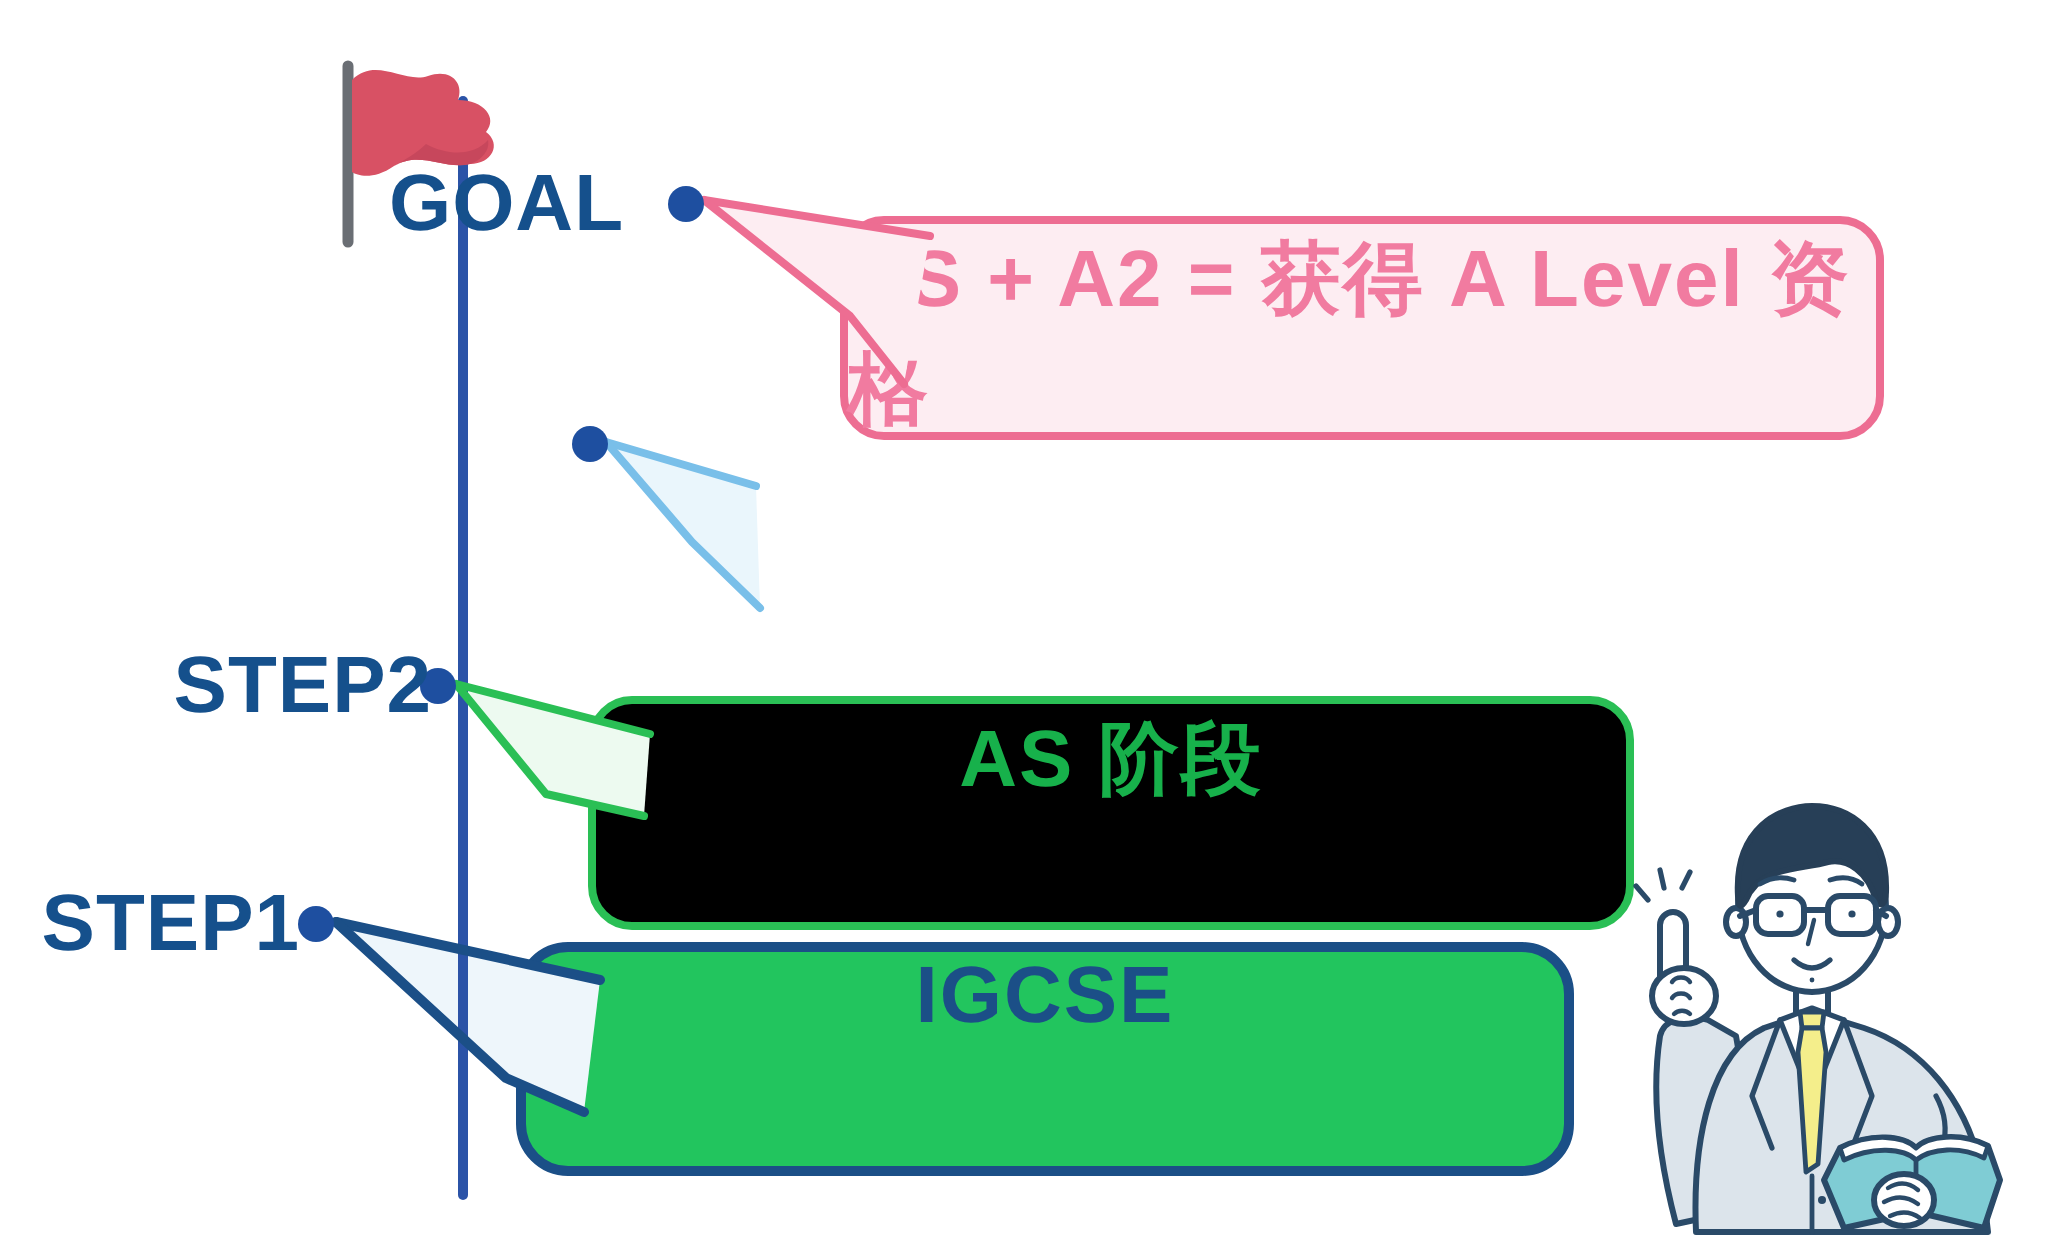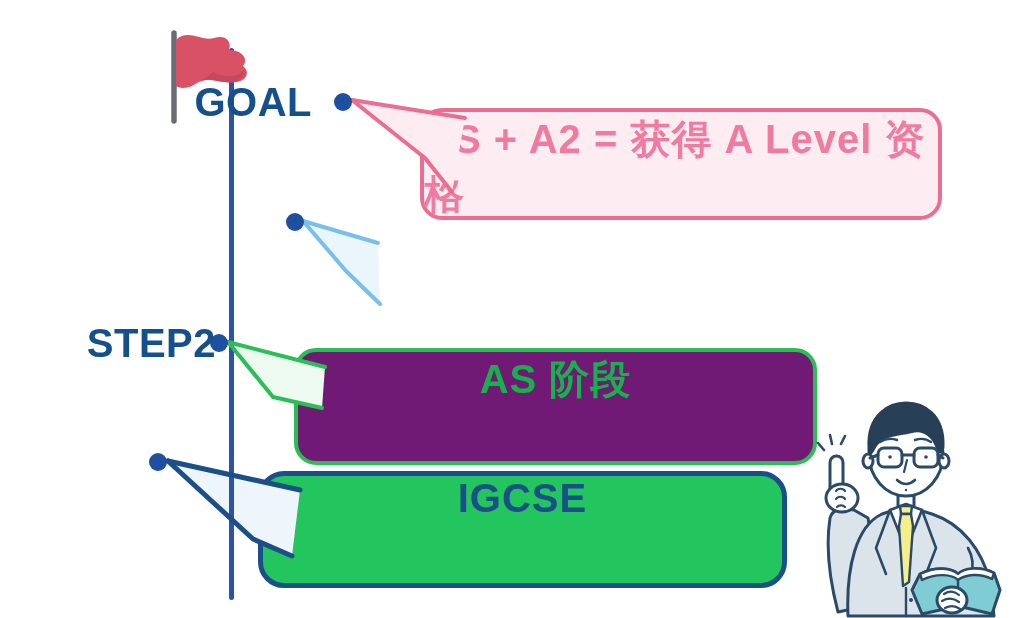--- a/index.html
+++ b/index.html
@@ -19,21 +19,21 @@
   .lbl-step3{left:137px;top:207px;}
   .lbl-step2{left:76px;top:328px;}
   .lbl-step1{left:10px;top:447px;}
   
   .bubble{
     position:absolute;display:flex;align-items:flex-start;justify-content:center;
     font-size:40px;font-weight:bold;letter-spacing:1px;border-radius:22px;z-index:1;
   }
   .bubble-goal{left:420px;top:108px;width:514px;height:104px;background:#fdedf2;border:4px solid #ed6d92;color:#f17ba0;}
   .bubble-step3{left:355px;top:228px;width:517px;height:108px;background:#eaf6fc;border:4px solid #79bfe9;color:#5cb3e5;}
-  .bubble-step2{left:294px;top:348px;width:515px;height:109px;background:#701a75;border:4px solid #2abf55;color:#17b14b;}
+  .bubble-step2{left:294px;top:348px;width:515px;height:109px;background:#000000;border:4px solid #2abf55;color:#17b14b;}
   .bubble-step1{left:258px;top:471px;width:519px;height:107px;background:#22c55e;border:5px solid #1b4f87;color:#1b4f87;border-radius:26px;}
   .z2{z-index:2;} .z4{z-index:4;} .z5{z-index:5;}
 </style>
 </head>
 <body>
 
 <div class="canvas">
 
   <div class="bubble bubble-goal">
     <span>AS + A2 = 获得 A Level 资格</span>
@@ -75,20 +75,21 @@
 
     <g>
       <line x1="174" y1="33" x2="174" y2="121" stroke="#6a6e74" stroke-width="5.5"></line>
       <path d="M176,40 C188,28 202,42 214,38 C226,34 232,42 229,50 C242,50 249,59 243,66 C251,72 246,82 235,82 C222,85 210,75 197,83 C187,90 179,88 176,86 Z" fill="#d85164" stroke="none"></path>
       <path d="M197,83 C210,75 222,85 235,82 C241,80 245,75 244,70 C237,78 224,78 213,72 C208,77 202,80 197,83 Z" fill="#c7475c" stroke="none"></path>
     </g>
   </svg>
 
   <div class="step-label lbl-goal">GOAL</div>
   <div class="step-label lbl-step2">STEP2</div>
+  <div class="step-label lbl-step1">STEP1</div>
 
   <svg class="z5" style="position:absolute;left:812px;top:398px;width:212px;height:220px;pointer-events:none;" viewBox="0 0 212 220" fill="none" stroke="#2a4a68" stroke-width="3" stroke-linecap="round" stroke-linejoin="round">
 
     <path d="M18,120 C20,112 30,108 42,112 L56,120 C62,150 60,180 54,208 L26,214 C16,176 14,146 18,120 Z" fill="#dce4eb"></path>
 
     <rect x="18" y="58" width="13" height="40" rx="6.5" fill="#ffffff"></rect>
     <ellipse cx="30" cy="100" rx="16" ry="14" fill="#ffffff"></ellipse>
     <path d="M24,93 a5,4 0 0 1 9,0" stroke-width="2.2"></path>
     <path d="M24,101 a5,4 0 0 1 9,0" stroke-width="2.2"></path>
     <path d="M25,109 a5,4 0 0 1 8,0" stroke-width="2.2"></path>

